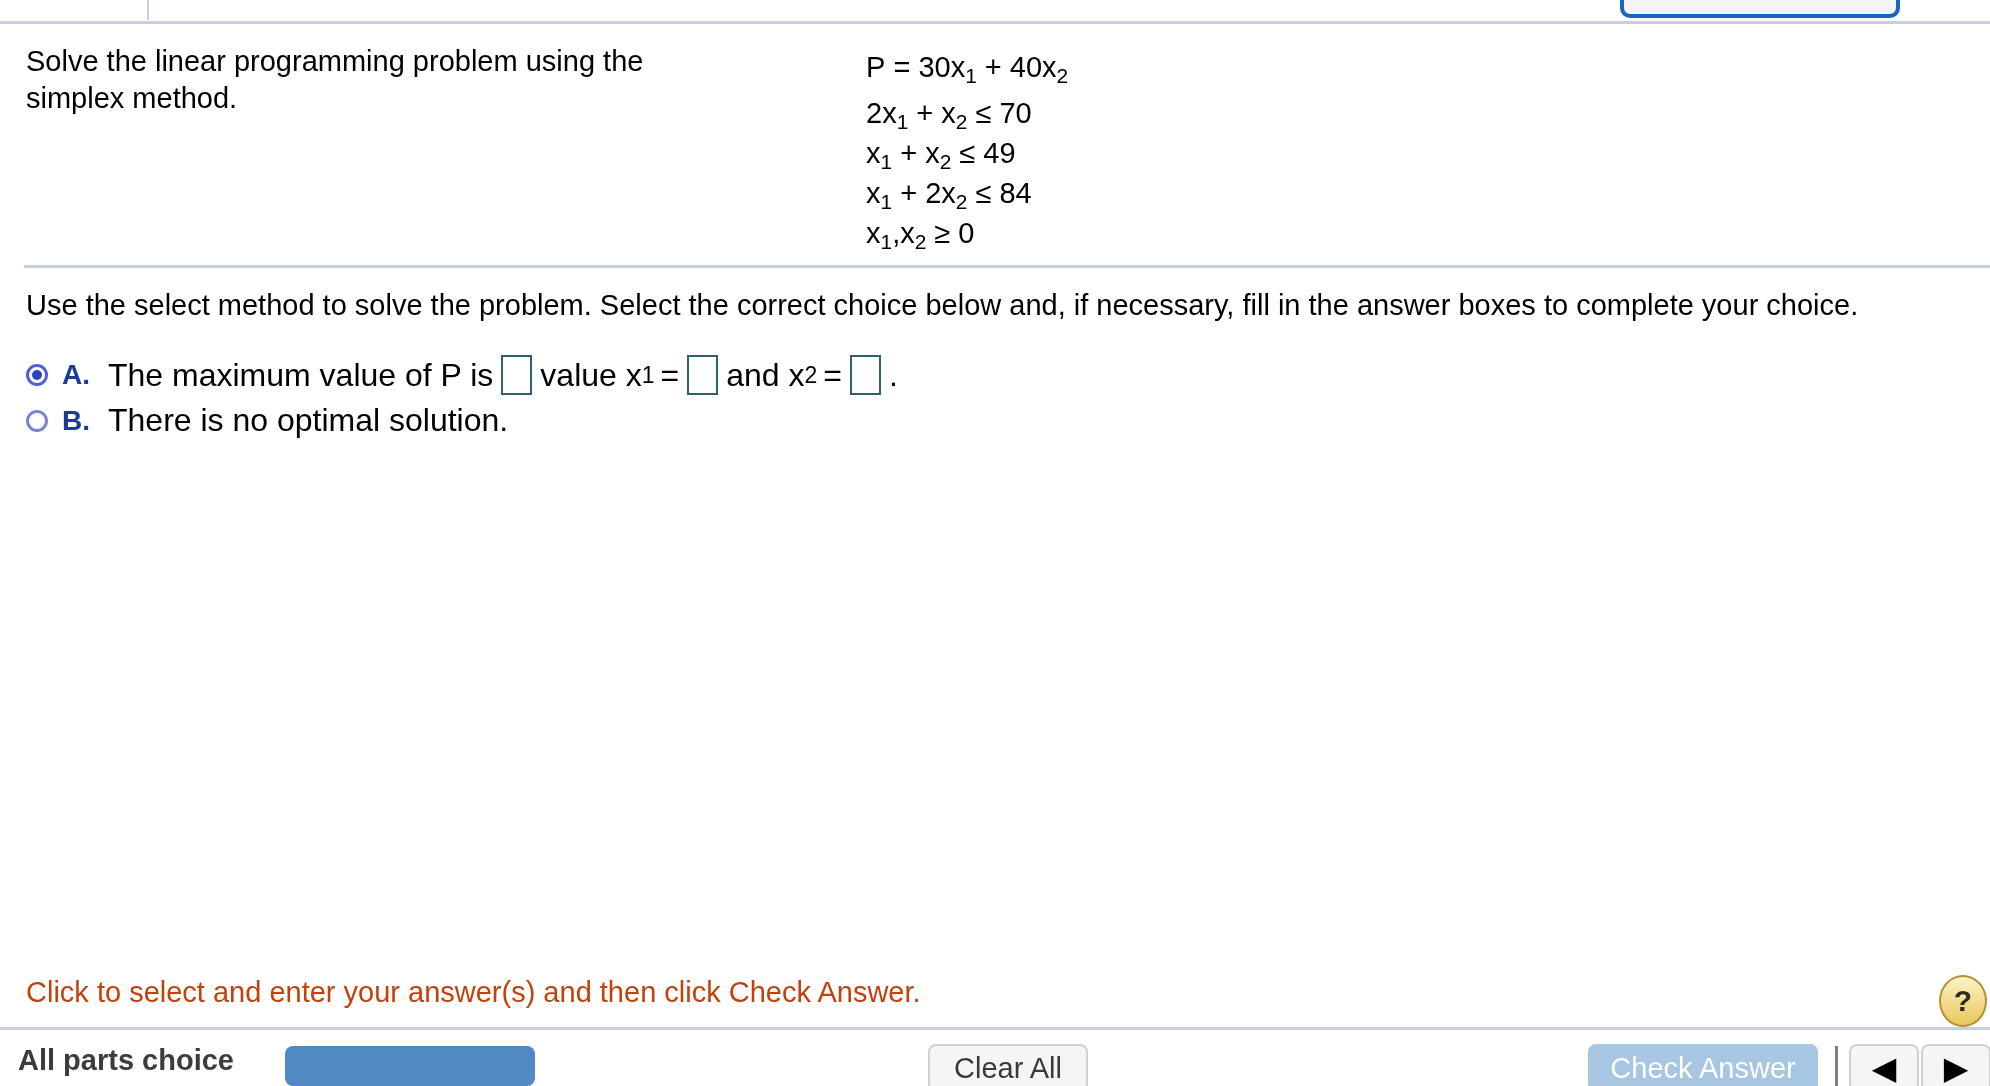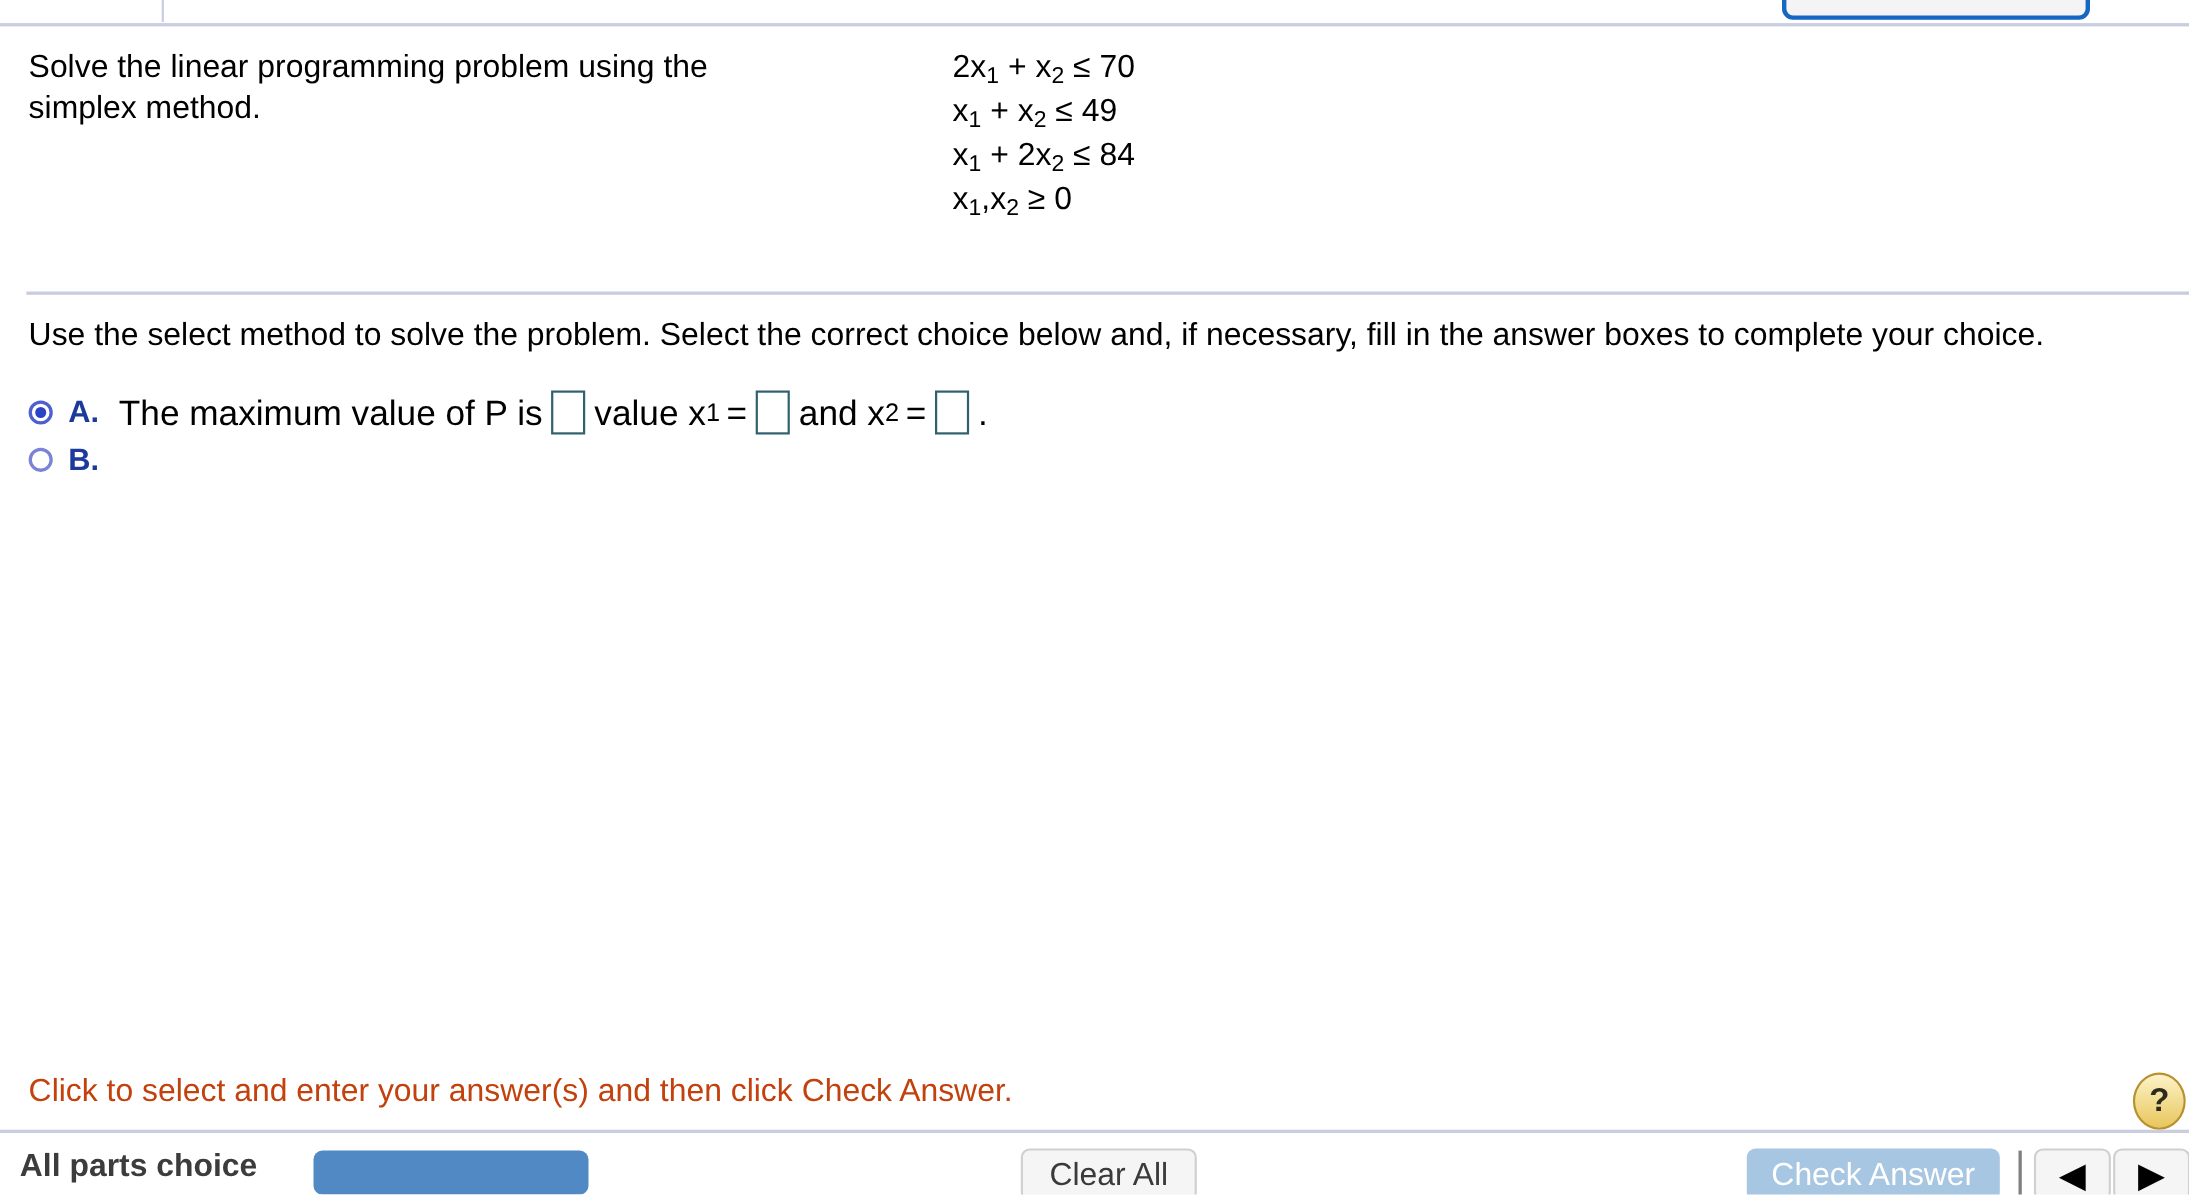--- a/index.html
+++ b/index.html
@@ -263,20 +263,23 @@
 </div>
 <div class="hrule" id="rule-top"></div>
 
 <div id="problem-area">
 
   <div id="prompt-text">Solve the linear programming problem using the simplex method.</div>
 
   <div id="math-block">
 
     <div class="math-row">
+      <div class="math-exprs">
+        <div class="math-line" id="objective-line">P&nbsp;=&nbsp;30x<sub>1</sub>&nbsp;+&nbsp;40x<sub>2</sub></div>
+      </div>
     </div>
 
     <div class="math-row">
       <div class="math-exprs">
         <div class="math-line">2x<sub>1</sub>&nbsp;+&nbsp;x<sub>2</sub>&nbsp;≤&nbsp;70</div>
         <div class="math-line">x<sub>1</sub>&nbsp;+&nbsp;x<sub>2</sub>&nbsp;≤&nbsp;49</div>
         <div class="math-line">x<sub>1</sub>&nbsp;+&nbsp;2x<sub>2</sub>&nbsp;≤&nbsp;84</div>
         <div class="math-line">x<sub>1</sub>,x<sub>2</sub>&nbsp;≥&nbsp;0</div>
       </div>
     </div>
@@ -304,20 +307,21 @@
       <span class="sp"></span>
       <span>=</span>
     <span class="answer-box"></span>
     <span>.</span>
   </span>
 </div>
 
 <div class="choice-row" id="choice-b">
   <span class="radio unchecked"></span>
   <span class="choice-letter">B.</span>
+  <span class="choice-body">There is no optimal solution.</span>
 </div>
 
 <div id="instruction-text">Click to select and enter your answer(s) and then click Check Answer.</div>
 <div id="help-button">?</div>
 
 <div class="hrule" id="rule-bot"></div>
 
 <div id="bottom-bar">
   <div id="all-parts-label">All parts choice</div>
   <div id="progress-bar"></div>

